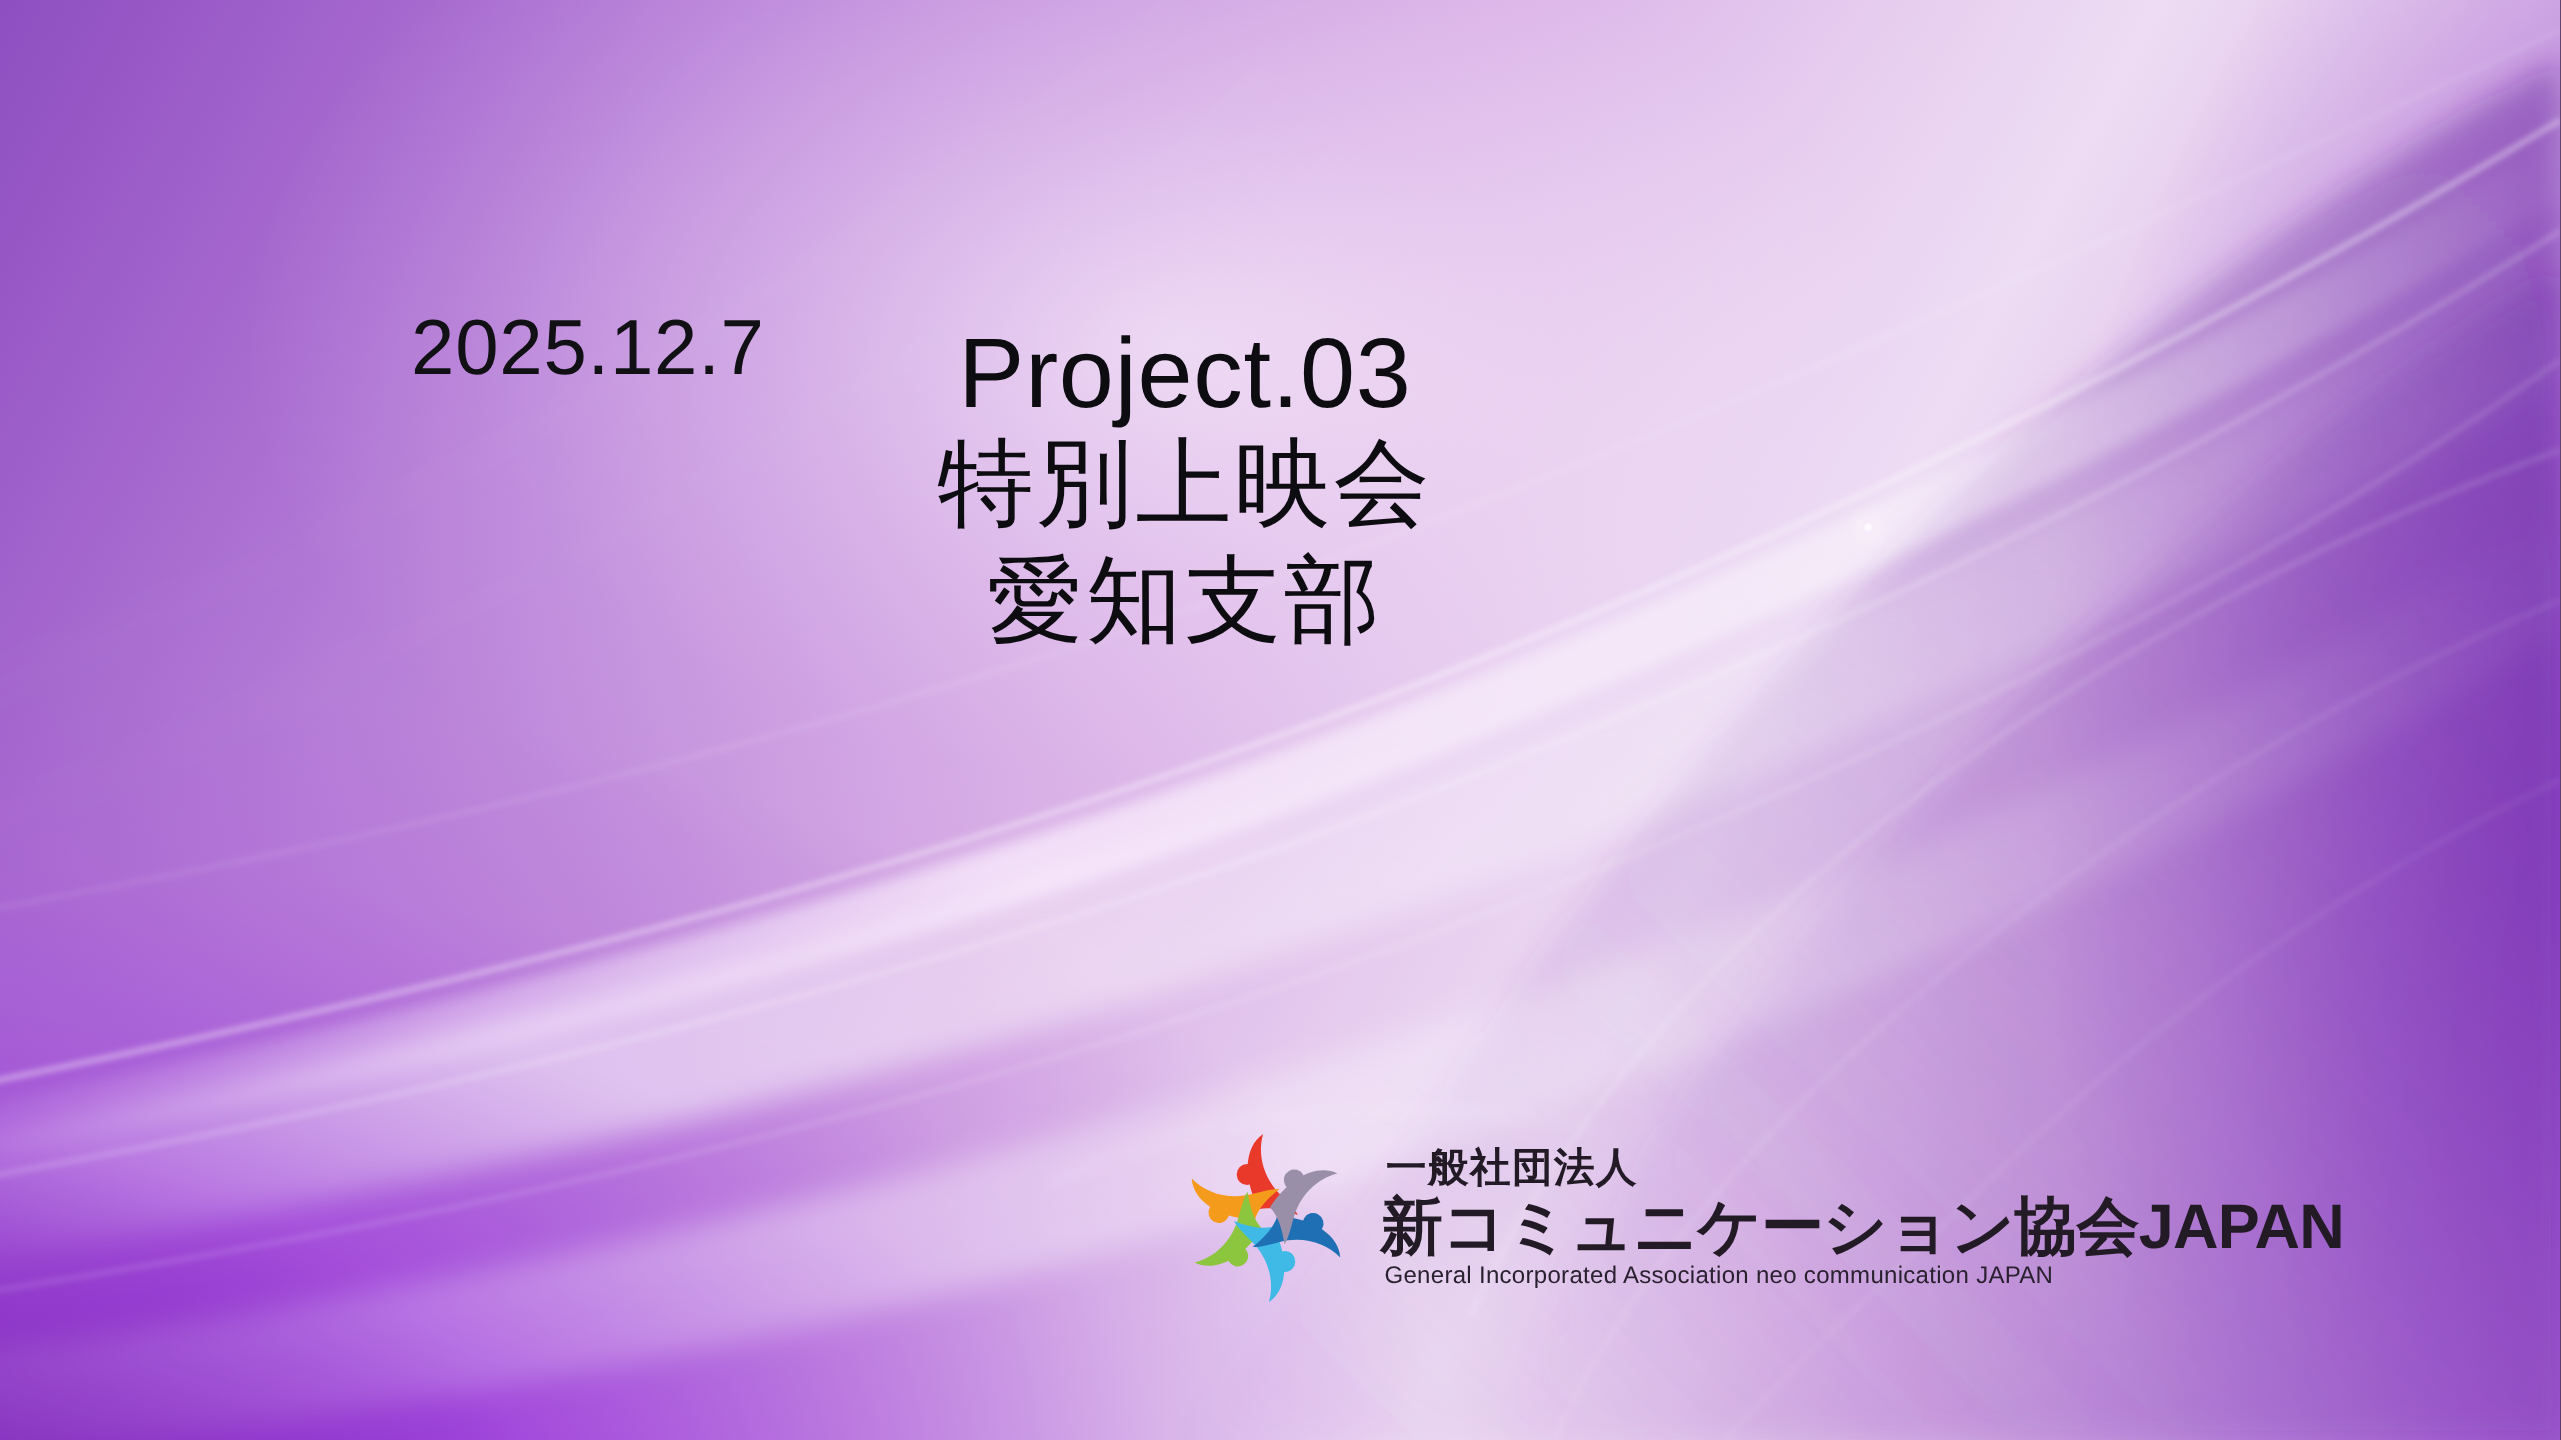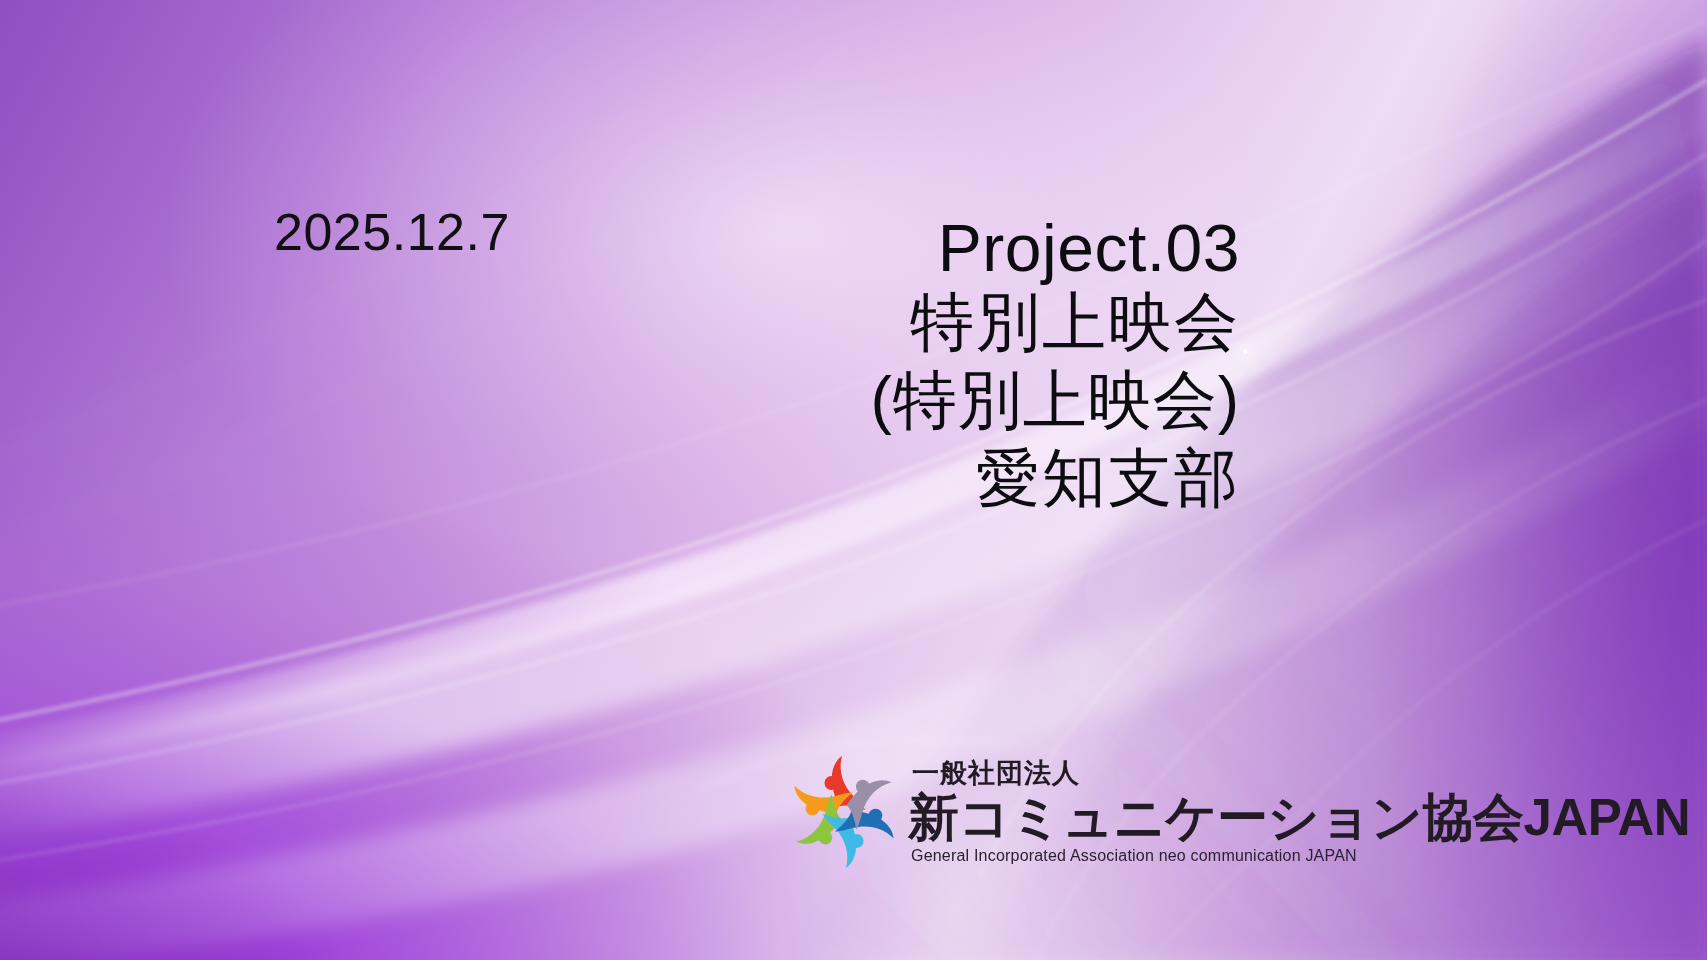--- a/index.html
+++ b/index.html
@@ -105,21 +105,21 @@
     color: #111014;
     letter-spacing: 0.5px;
     white-space: nowrap;
   }
 
   .headline {
     position: absolute;
     left: 340px;
     top: 212px;
     width: 900px;
-    text-align: right;
+    text-align: center;
     color: #0d0c10;
   }
   .headline .line {
     line-height: 1.10;
     white-space: pre;
   }
   .line-project  { font-size: 66px; letter-spacing: 0.5px; }
   .line-branch   { font-size: 64px; margin-top: 2px; letter-spacing: 2px; }
   .line-salon    { font-size: 64px; margin-top: 8px; letter-spacing: 2px; }
   .line-special  { font-size: 64px; margin-top: 8px; letter-spacing: 1px; }
@@ -135,35 +135,35 @@
     display: flex;
     align-items: center;
   }
   .logo-mark {
     width: 116px;
     height: 116px;
     flex: 0 0 116px;
   }
   .logo-mark svg { display: block; width: 100%; height: 100%; }
   .logo-text {
-    margin-left: 6px;
+    margin-left: 18px;
     display: flex;
     flex-direction: column;
     justify-content: center;
     color: #221b26;
   }
   .logo-kicker {
     font-size: 27px;
     font-weight: 700;
     letter-spacing: 1px;
     line-height: 1.15;
     padding-left: 4px;
   }
   .logo-name {
-    font-size: 51px;
+    font-size: 42px;
     font-weight: 700;
     letter-spacing: -0.5px;
     line-height: 1.12;
     white-space: nowrap;
   }
   .logo-sub {
     font-size: 16px;
     font-weight: 400;
     letter-spacing: 0.2px;
     line-height: 1.2;
@@ -253,21 +253,20 @@
     </svg>
   </div>
 
   <div class="sparkle" style="left:1241px; top:347px;"></div>
 
   <div class="date">2025.12.7</div>
 
   <div class="headline">
     <div class="line line-project">Project.03</div>
     <div class="line line-branch">特別上映会</div>
-    <div class="line line-special">(特別上映会)</div>
     <div class="line line-report">愛知支部</div>
   </div>
 
   <div class="logo">
 
     <div class="logo-mark">
       <svg viewBox="0 0 120 120" xmlns="http://www.w3.org/2000/svg">
 
         <g transform="translate(60,60)">
 

